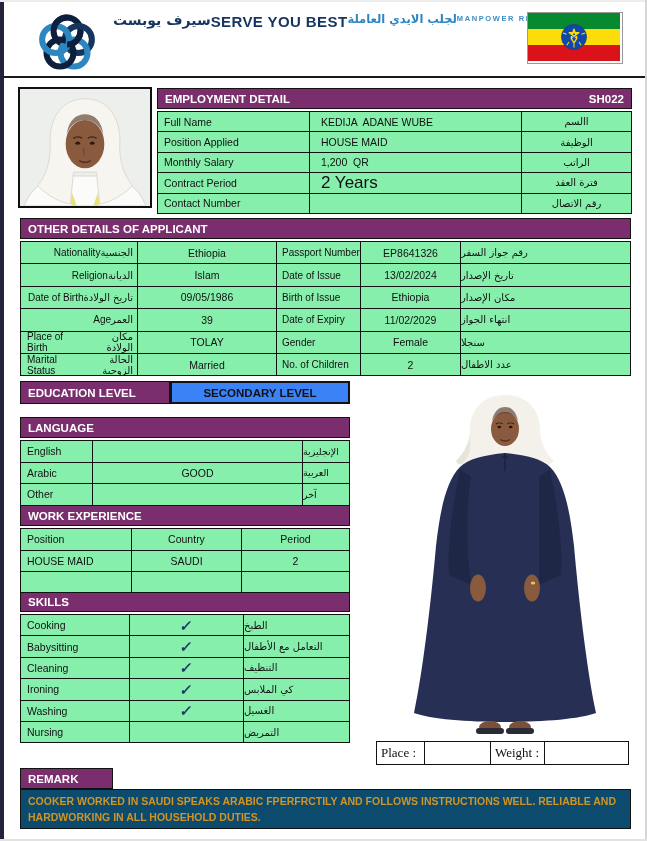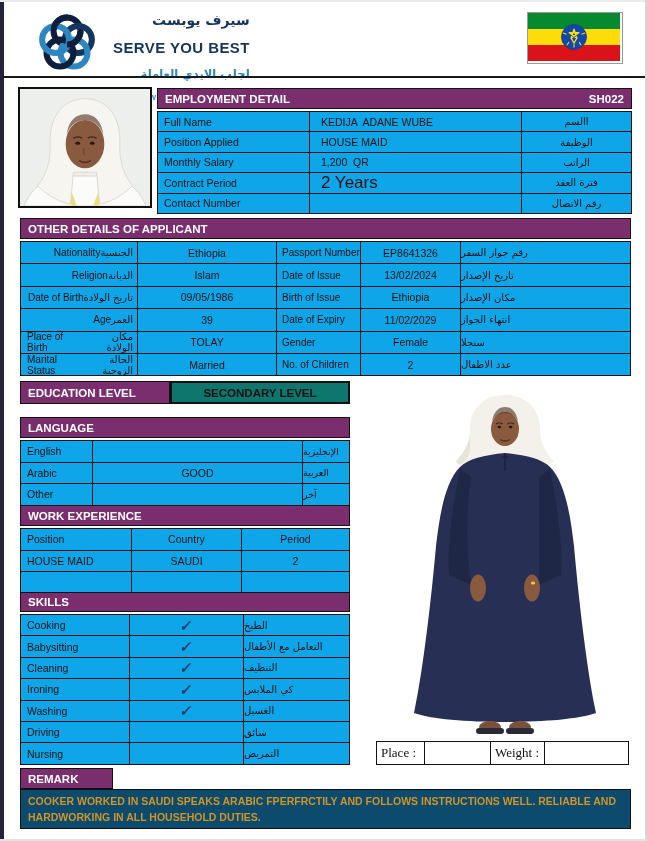--- a/index.html
+++ b/index.html
@@ -9,38 +9,38 @@
   }
   
   .edge-left{position:absolute;left:0;top:0;width:4px;height:841px;background:#23233b;}
   .edge-top{position:absolute;left:0;top:0;width:647px;height:2px;background:#ececec;}
   .edge-right{position:absolute;right:0;top:0;width:2px;height:841px;background:#d6d6d6;}
   .edge-bottom{position:absolute;left:0;bottom:0;width:647px;height:2px;background:#e2e2e2;}
 
   
   .logo-wrap{position:absolute;left:26px;top:11px;display:flex;gap:5px;}
   .logo-icon{width:82px;height:64px;}
-  .logo-text{display:flex;flex-direction:column;line-height:1.02;padding-top:2px;gap:12px;}
+  .logo-text{display:flex;line-height:1.02;padding-top:2px;}
   .logo-ar-top{font-family:"DejaVu Sans",sans-serif;font-weight:bold;font-size:14px;color:#15355e;letter-spacing:2px;}
   .logo-en{font-weight:bold;font-size:15px;color:#15355e;letter-spacing:.4px;margin-top:1px;}
   .logo-ar-sub{font-family:"DejaVu Sans",sans-serif;font-weight:bold;font-size:11.5px;color:#2e86c1;margin-top:1px;}
   .logo-sub{font-weight:bold;font-size:7.5px;color:#3b8ec2;letter-spacing:1.6px;margin-top:2px;}
   .flag{position:absolute;left:527px;top:12px;width:94px;height:50px;border:1px solid #9a9a9a;}
   .divider{position:absolute;left:3px;top:76px;width:642px;height:2px;background:#191919;}
 
   
   .pbar{background:#7b2e6d;color:#fff;font-weight:bold;font-size:11.5px;
         display:flex;align-items:center;padding:0 7px;border:1.5px solid #121212;box-sizing:border-box;}
 
   
   .headshot{position:absolute;left:18px;top:87px;width:134px;height:121px;border:2px solid #101010;box-sizing:border-box;background:#edefec;}
   .headshot svg{display:block;width:100%;height:100%;}
 
   
-  .tbl{box-sizing:border-box;border:1.5px solid #121212;background:#0ea5e9;}
+  .tbl{box-sizing:border-box;border:1.5px solid #121212;background:#86efac;}
   .trow{display:flex;border-bottom:1.5px solid #121212;align-items:stretch;}
   .trow:last-child{border-bottom:none;}
   .tcell{display:flex;align-items:center;border-right:1.5px solid #121212;box-sizing:border-box;
          font-size:10.5px;overflow:hidden;}
   .tcell:last-child{border-right:none;}
   .lblpad{padding-left:6px;}
   .arab{font-family:"DejaVu Sans",sans-serif;font-size:10px;}
   .pre{white-space:pre-wrap;}
 
   
@@ -60,21 +60,21 @@
   .od .c1{width:117px;justify-content:flex-end;padding:0 4px 0 6px;font-size:10px;}
   .od .c2{width:139px;justify-content:center;}
   .od .c3{width:84px;padding-left:5px;font-size:10px;}
   .od .c4{width:100px;justify-content:center;}
   .od .c5{flex:1;justify-content:flex-end;padding-right:13px;}
 
   
   .edu{position:absolute;left:20px;top:381px;width:330px;height:23px;display:flex;}
   .edu-title{width:150px;height:23px;box-sizing:border-box;}
   .edu-value{flex:1;height:23px;border:2px solid #121212;box-sizing:border-box;
-             display:flex;align-items:center;justify-content:center;font-weight:bold;font-size:11.5px;background:#0f766e;}
+             display:flex;align-items:center;justify-content:center;font-weight:bold;font-size:11.5px;background:#3b82f6;}
 
   
   .lang{position:absolute;left:20px;top:417px;width:330px;}
   .lang .pbar{height:21px;}
   .lang .tbl{margin-top:2px;}
   .lang .trow{height:20.6px;}
   .lang .c1{width:72px;}
   .lang .c2{width:210px;justify-content:center;}
   .lang .c3{flex:1;justify-content:flex-end;padding-right:3px;font-size:9.5px;}
 
@@ -354,27 +354,20 @@
           <span class="check">✓</span>
         </div>
       <div class="tcell c3 arab" dir="rtl">كي الملابس</div>
     </div>
     <div class="trow">
       <div class="tcell c1 lblpad">Washing</div>
       <div class="tcell c2">
           <span class="check">✓</span>
         </div>
       <div class="tcell c3 arab" dir="rtl">الغسيل</div>
-    </div>
-    <div class="trow">
-      <div class="tcell c1 lblpad">Driving</div>
-      <div class="tcell c2">
-          <span class="check"></span>
-        </div>
-      <div class="tcell c3 arab" dir="rtl">سائق</div>
     </div>
     <div class="trow">
       <div class="tcell c1 lblpad">Nursing</div>
       <div class="tcell c2">
           <span class="check"></span>
         </div>
       <div class="tcell c3 arab" dir="rtl">التمريض</div>
     </div>
   </div>
 </div>

